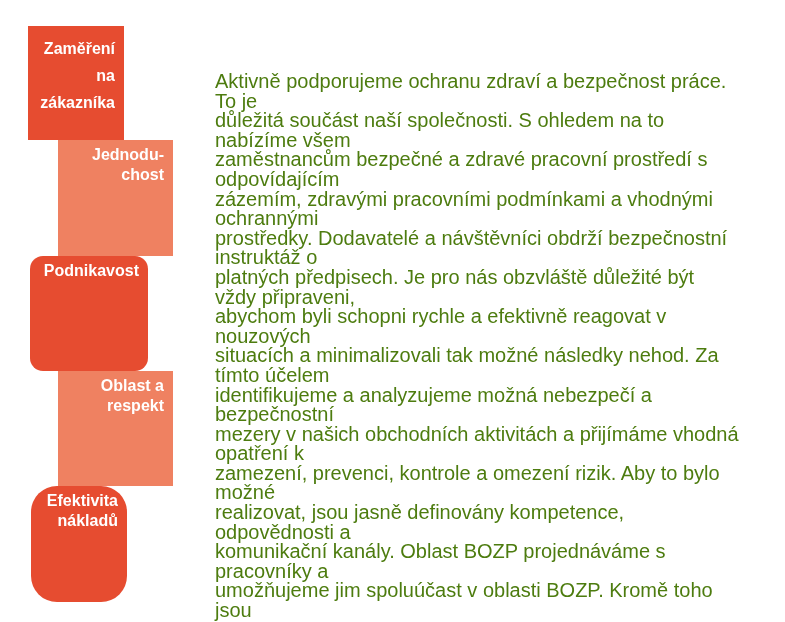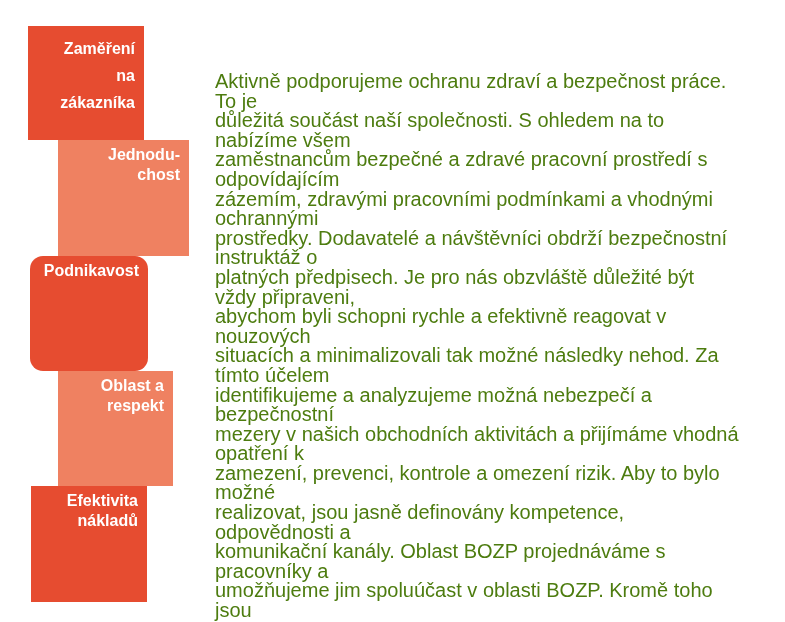--- a/index.html
+++ b/index.html
@@ -22,25 +22,25 @@
     color: #ffffff;
     font-weight: bold;
     font-size: 16px;
     text-align: right;
     padding: 5px 9px 0 6px;
     white-space: pre-line;
     line-height: 20px;
   }
   .tone-dark  { background: #e64c30; }
   .tone-light { background: #ef8161; }
-  .box-1 { left: 28px;  top: 26px;  width: 116px; height: 114px; line-height: 27px; padding-top: 9px; }
-  .box-2 { left: 58px;  top: 140px; width: 131px; height: 116px; }
+  .box-1 { left: 28px;  top: 26px;  width: 96px; height: 114px; line-height: 27px; padding-top: 9px; }
+  .box-2 { left: 58px;  top: 140px; width: 115px; height: 116px; }
   .box-3 { left: 30px;  top: 256px; width: 118px; height: 115px; border-radius: 13px; }
   .box-4 { left: 58px;  top: 371px; width: 115px; height: 115px; }
-  .box-5 { left: 31px;  top: 486px; width: 116px; height: 116px; }
+  .box-5 { left: 31px;  top: 486px; width: 96px; height: 116px; border-radius: 26px; }
   
   .body-text {
     position: absolute;
     left: 215px;
     top: 72px;
     width: 524px;
     font-size: 20px;
     line-height: 19.6px;
     color: #4d7c0f;
     white-space: pre-line;

